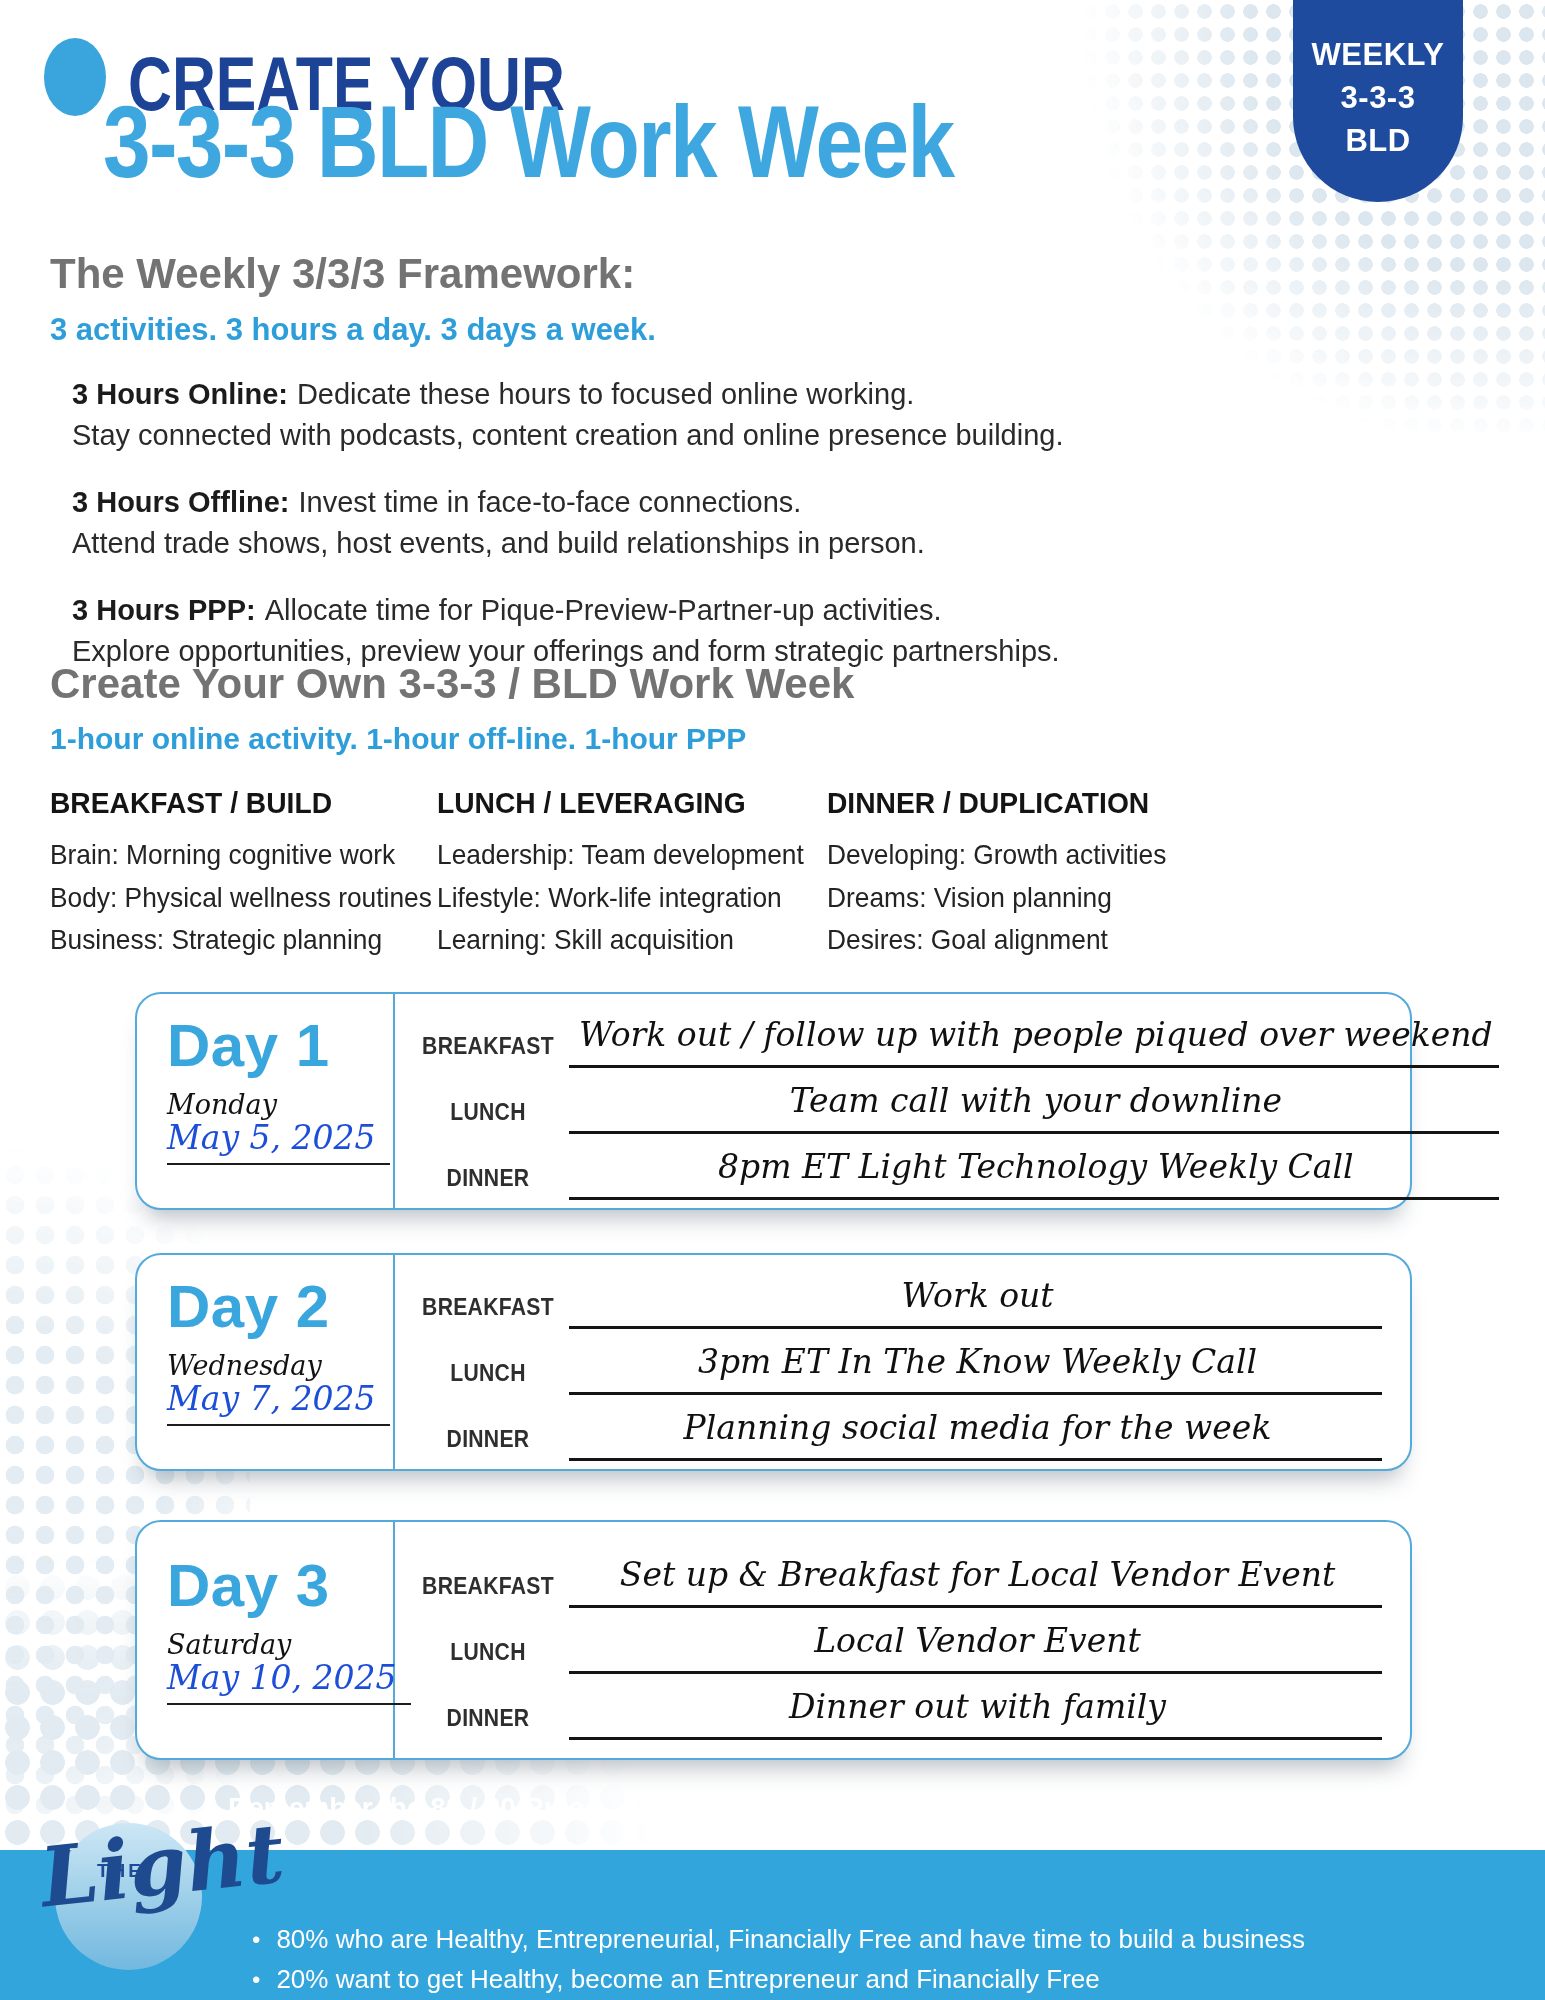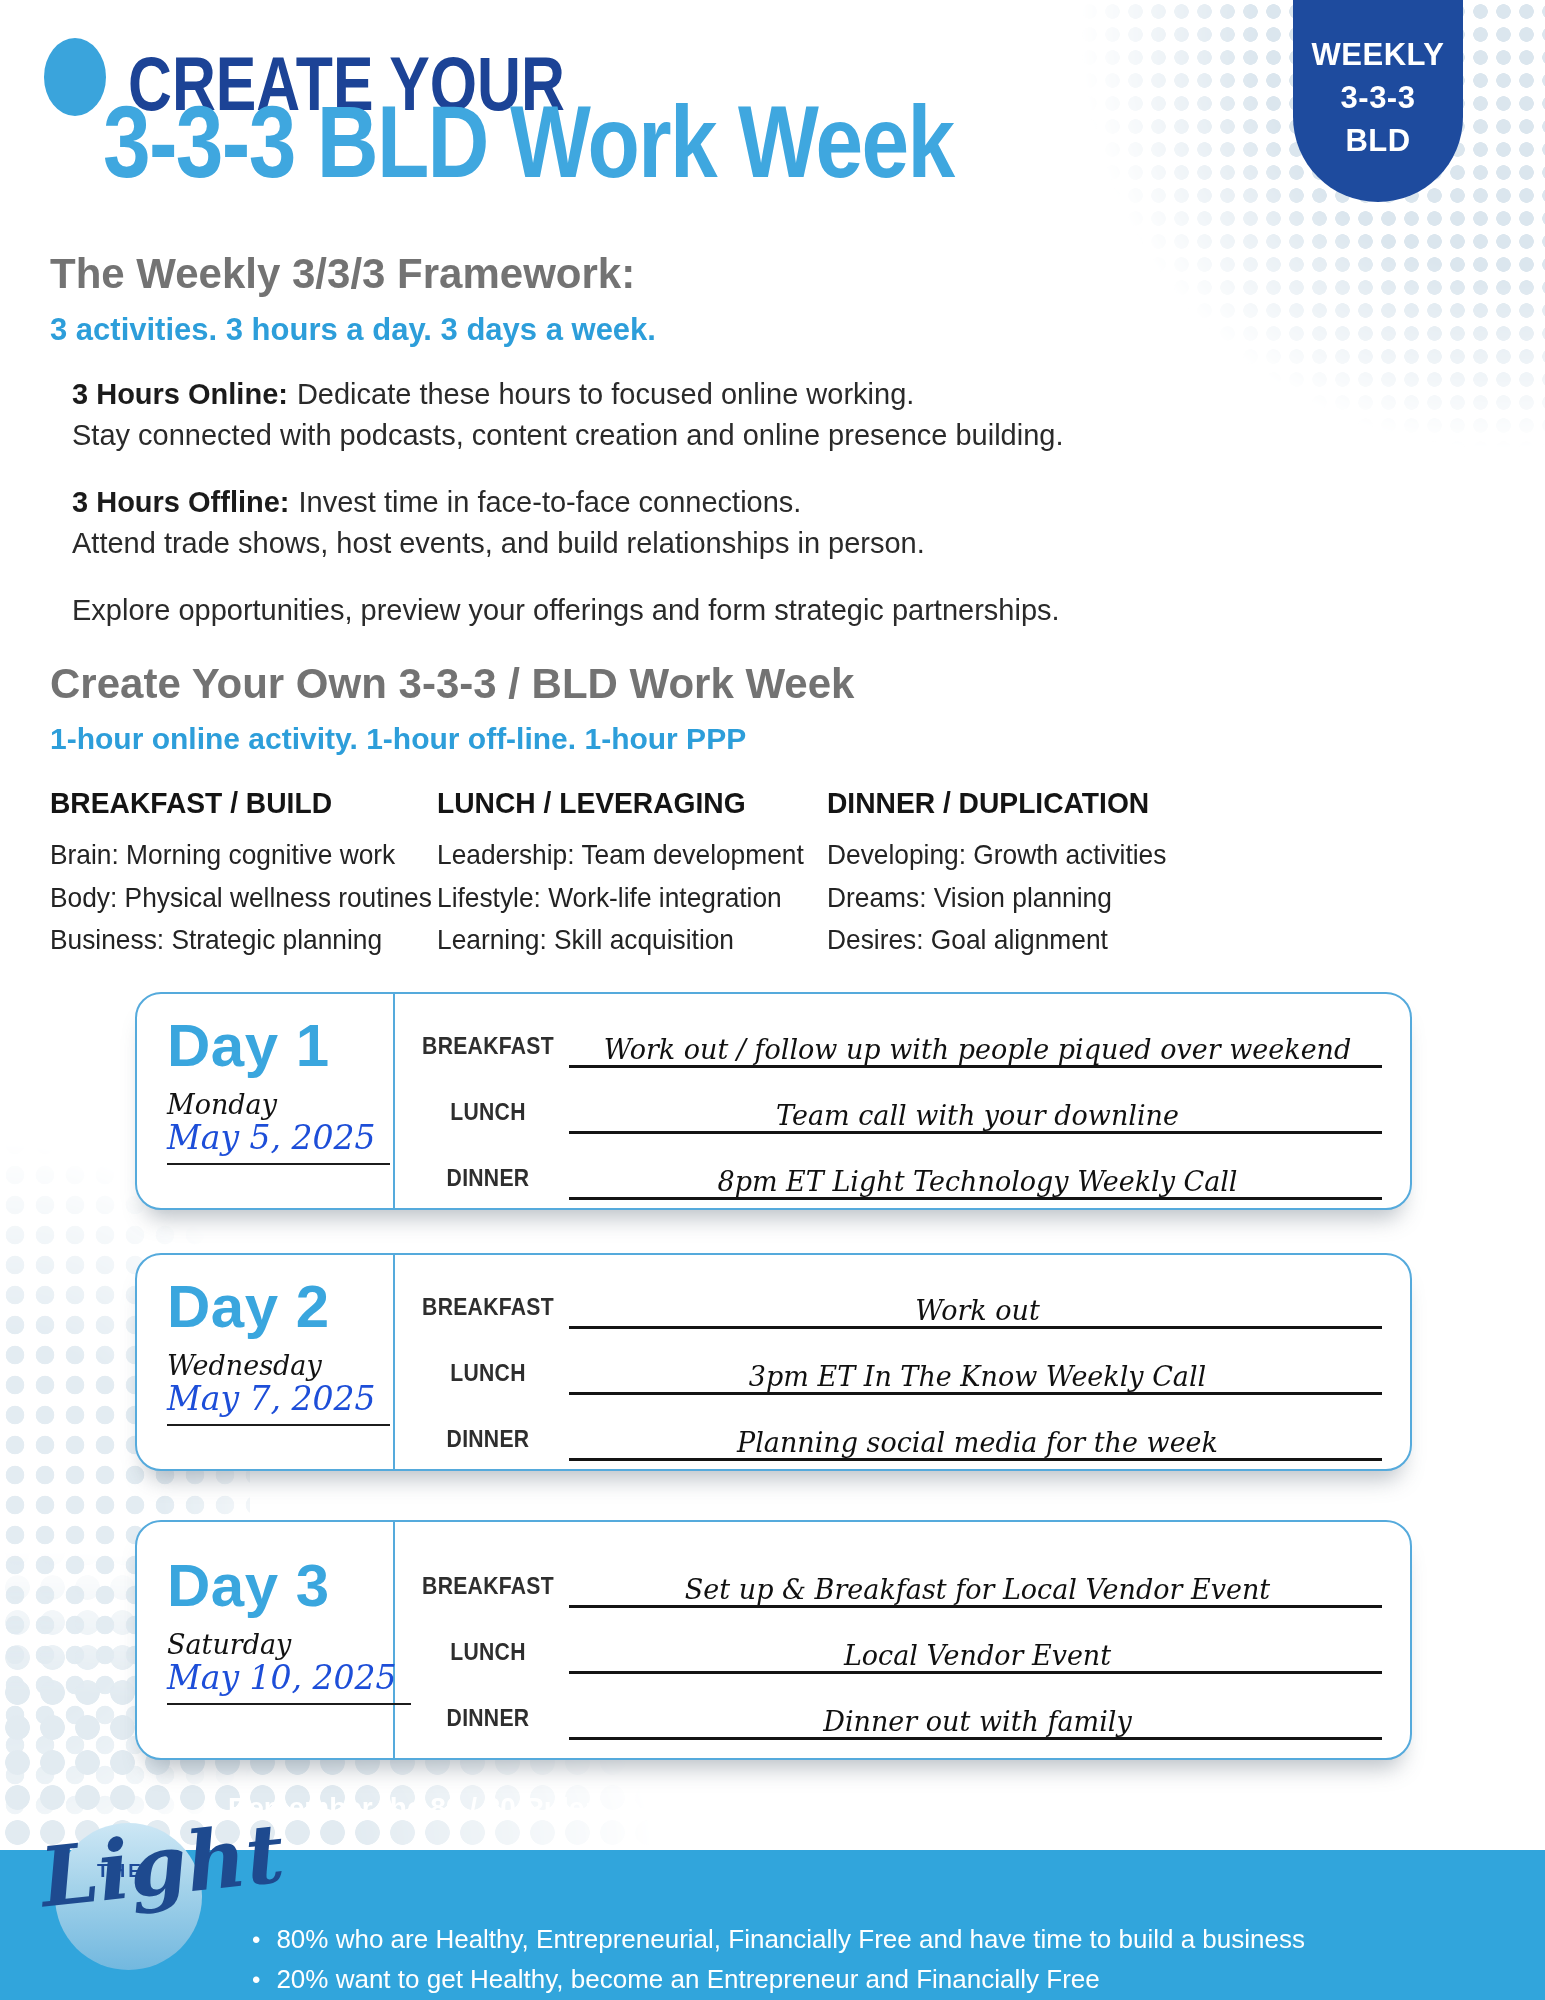--- a/index.html
+++ b/index.html
@@ -131,22 +131,22 @@
   .c3 .day-right { padding-top: 30px; }
   .c3 .day-left { padding-top: 34px; }
   .entry-row { display: flex; align-items: flex-end; height: 56px; margin-bottom: 10px; }
   .entry-label {
     flex: 0 0 150px; font-size: 23px; font-weight: 700; color: #2e2e2e;
     letter-spacing: 0.3px; padding-bottom: 8px; white-space: nowrap;
     transform: scaleX(0.92); transform-origin: left bottom;
   }
   .entry-value {
     flex: 1; border-bottom: 3px solid #141414;
-    padding: 0 6px 0 10px;
-    font-size: 27px; color: #101010; white-space: nowrap; overflow: visible;
+    padding: 0 6px 12px 10px;
+    font-size: 33px; color: #101010; white-space: nowrap; overflow: visible;
     line-height: 1.1;
   }
 
   
   .footer-band {
     position: absolute; left: 0; top: 1850px; width: 1545px; height: 150px;
     background: #31A5DC; z-index: 1;
   }
   .brand-logo {
     position: absolute; left: 55px; top: 1823px; width: 147px; height: 147px;
@@ -201,20 +201,21 @@
     <div class="fw-items">
       <div class="fw-item">
         <div><span class="lead">3 Hours Online:</span><span>Dedicate these hours to focused online working.</span></div>
         <div>Stay connected with podcasts, content creation and online presence building.</div>
       </div>
       <div class="fw-item">
         <div><span class="lead">3 Hours Offline:</span><span>Invest time in face-to-face connections.</span></div>
         <div>Attend trade shows, host events, and build relationships in person.</div>
       </div>
       <div class="fw-item">
+        <div><span class="lead">3 Hours PPP:</span><span>Allocate time for Pique-Preview-Partner-up activities.</span></div>
         <div>Explore opportunities, preview your offerings and form strategic partnerships.</div>
       </div>
     </div>
   </div>
 
   <div class="plan">
     <div class="h-blue">Create Your Own 3-3-3 / BLD Work Week</div>
     <div class="sub-blue">1-hour online activity. 1-hour off-line. 1-hour PPP</div>
     <div class="plan-columns">
       <div class="plan-col">

